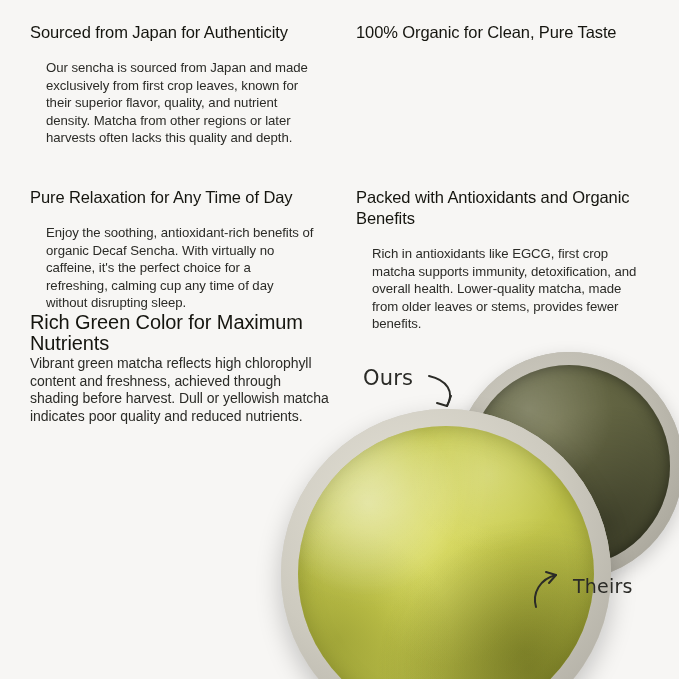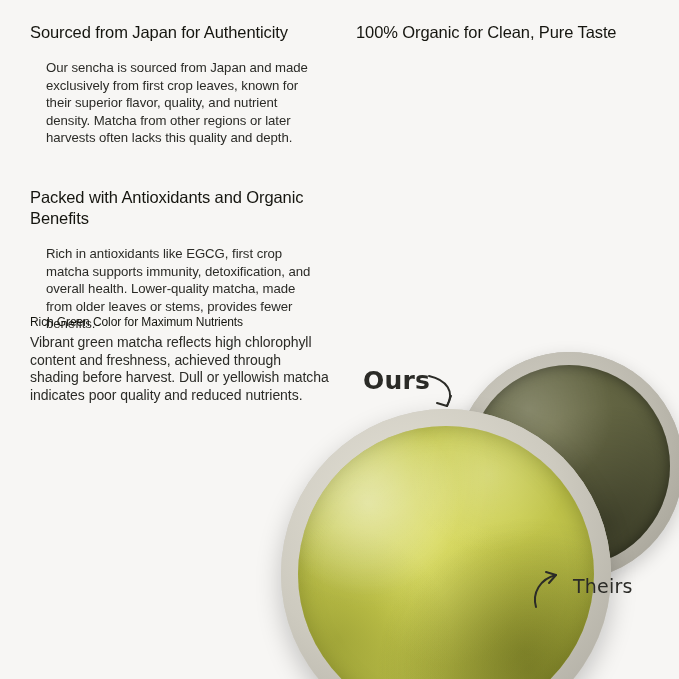--- a/index.html
+++ b/index.html
@@ -50,21 +50,21 @@
   .wide-col { max-width: 300px; }
   .right-col { max-width: 300px; }
   .bottom-text {
     width: 300px;
     position: absolute;
     top: 312px;
     left: 30px;
   }
   .bottom-text h3 {
     margin: 0 0 1px 0;
-    font-size: 12px;
+    font-size: 20px;
     line-height: 21px;
     font-weight: 400;
     color: #15150f;
     letter-spacing: -0.1px;
   }
   .bottom-text p {
     margin: 0;
     font-size: 14px;
     line-height: 17.6px;
     color: #2b2b27;
@@ -163,21 +163,21 @@
   }
 
   
   .label {
     position: absolute;
     font-family: "DejaVu Sans", sans-serif;
     font-size: 20px;
     color: #2b2b27;
     letter-spacing: 0.2px;
   }
-  .label-ours { left: 363px; top: 366px; font-size: 25px; font-weight: bold; }
+  .label-ours { left: 363px; top: 366px; font-size: 21px; }
   .label-theirs { left: 561px; top: 575px; font-size: 19px; margin-left: 12px; }
   .arrow {
     position: absolute;
     pointer-events: none;
   }
   .arrow-ours { left: 425px; top: 372px; }
   .arrow-theirs { left: 530px; top: 567px; }
 </style>
 </head>
 <body>
@@ -188,20 +188,24 @@
 
     <div class="feature wide-col">
       <h3>Sourced from Japan for Authenticity</h3>
       <p>Our sencha is sourced from Japan and made exclusively from first crop leaves, known for their superior flavor, quality, and nutrient density. Matcha from other regions or later harvests often lacks this quality and depth.</p>
     </div>
 
     <div class="feature right-col">
       <h3>100% Organic for Clean, Pure Taste</h3>
     </div>
 
+    <div class="feature wide-col row2">
+      <h3>Pure Relaxation for Any Time of Day</h3>
+      <p>Enjoy the soothing, antioxidant-rich benefits of organic Decaf Sencha. With virtually no caffeine, it's the perfect choice for a refreshing, calming cup any time of day without disrupting sleep.</p>
+    </div>
 
     <div class="feature right-col row2">
       <h3>Packed with Antioxidants and Organic Benefits</h3>
       <p>Rich in antioxidants like EGCG, first crop matcha supports immunity, detoxification, and overall health. Lower-quality matcha, made from older leaves or stems, provides fewer benefits.</p>
     </div>
 
   </div>
 
   <div class="bottom-text">
     <h3>Rich Green Color for Maximum Nutrients</h3>

